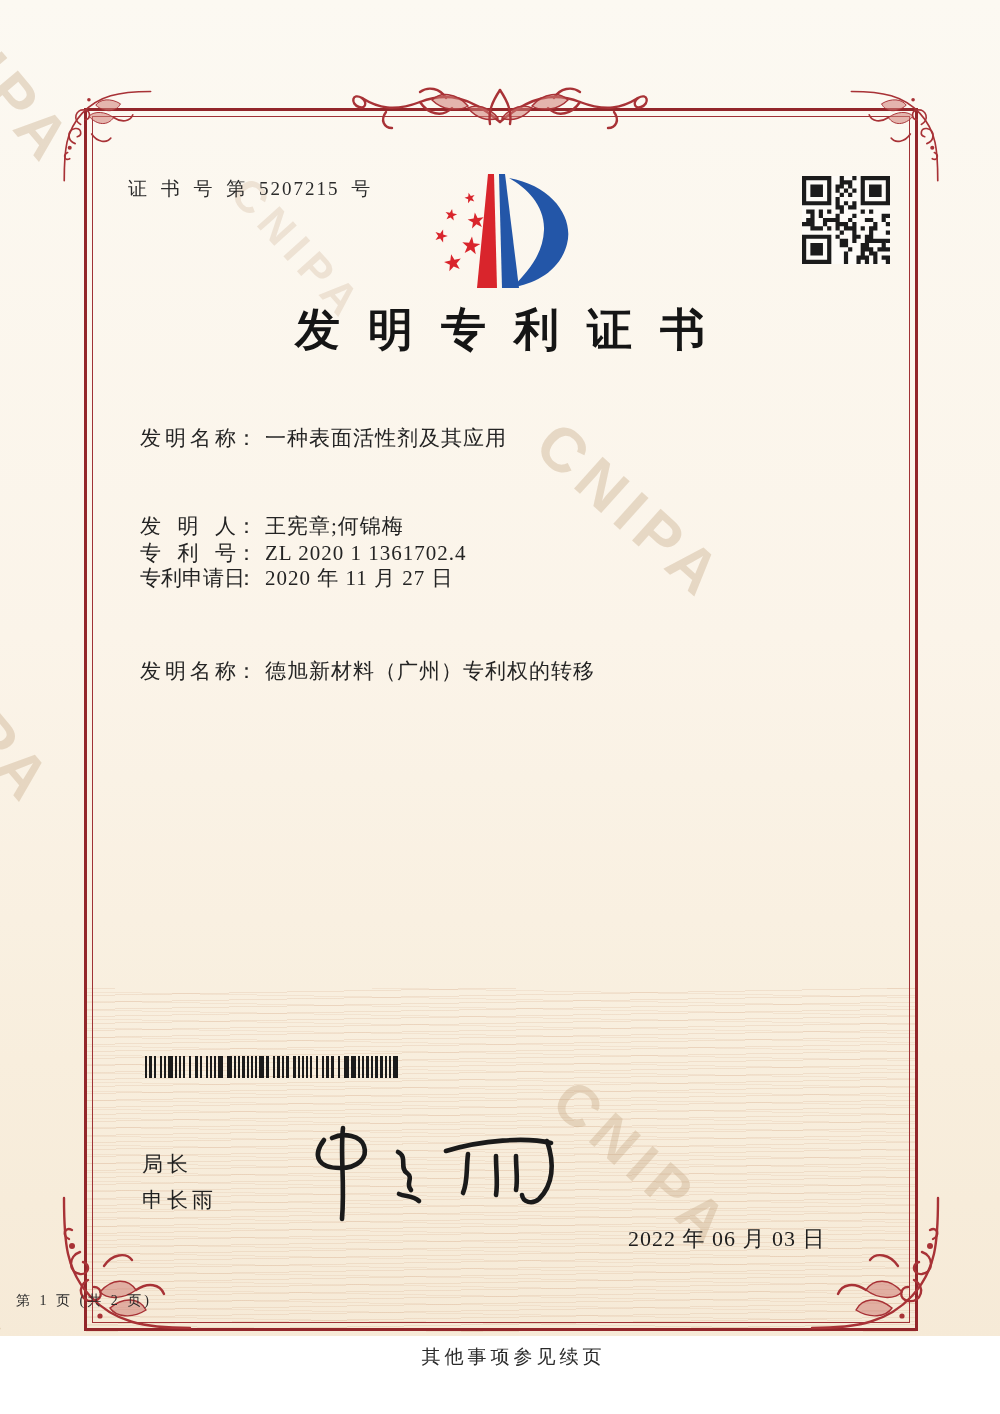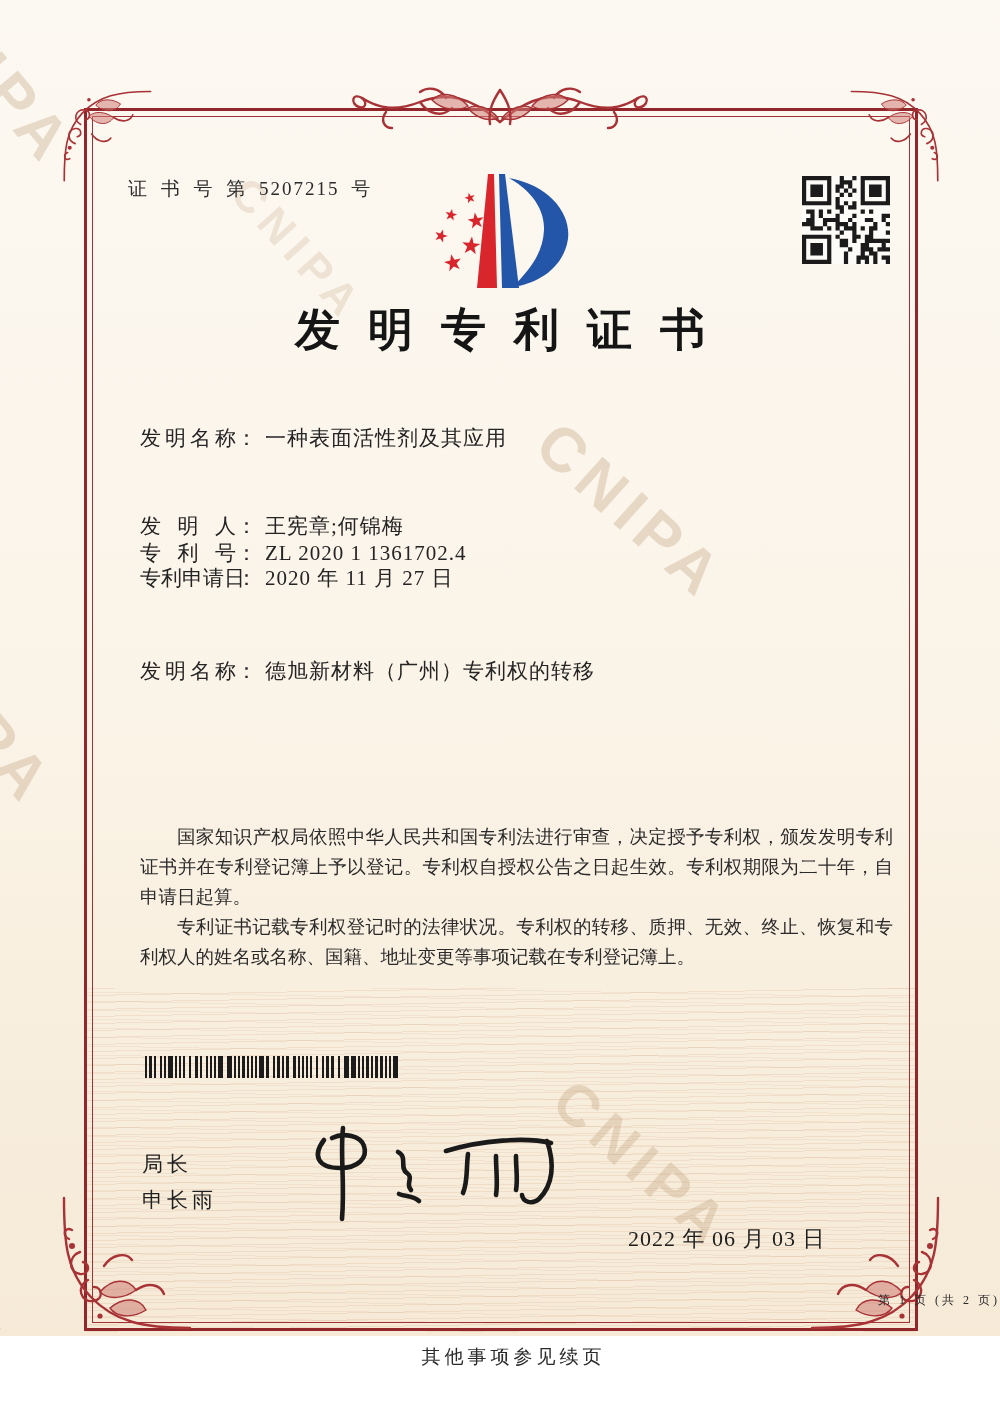--- a/index.html
+++ b/index.html
@@ -47,21 +47,21 @@
     font-size:18.5px; line-height:30px; text-align:justify; color:#2a2a2a;
   }
   .bodytext p{margin:0; text-indent:2em;}
   .barcode{position:absolute; left:145px; top:1056px;}
   .sig-label{
     position:absolute; left:142px; font-family:Liberation Serif, serif;
     font-size:21px; letter-spacing:4px; color:#1f1f1f;
   }
   .signature{position:absolute; left:300px; top:1122px;}
   .issue-date{position:absolute; left:628px; top:1224px; font-size:22px; letter-spacing:1px; color:#1e1e1e;}
-  .page-info{position:absolute; left:16px; right:0; top:1292px; text-align:right; font-size:12px; letter-spacing:3px; color:#2a2a2a;}
+  .page-info{position:absolute; left:16px; right:0; top:1292px; text-align:left; font-size:14px; letter-spacing:3px; color:#2a2a2a;}
   .bottom-strip{position:absolute; left:0; right:0; top:1336px; height:78px; background:#ffffff;}
   .footer-note{position:absolute; left:0; right:0; top:1344px; text-align:center; font-size:19px; letter-spacing:4px; color:#2a2a2a;padding-left:27px;}
   .orn{stroke:#a83236; fill:none; stroke-width:2.4; stroke-linecap:round;}
   .orn-fill{stroke:#a83236; stroke-width:1.4; fill:#cf7d76; fill-opacity:.55;}
 </style>
 </head>
 <body>
 
 <div class="page">
 
@@ -155,24 +155,20 @@
     <span class="flabel">专利号</span><span class="fcolon">：</span><span class="fvalue">ZL 2020 1 1361702.4</span>
   </div>
   <div class="frow" style="top:565px;">
     <span class="flabel">专利申请日</span><span class="fcolon">：</span><span class="fvalue">2020 年 11 月 27 日</span>
   </div>
   <div class="frow" style="top:658px;">
     <span class="flabel">发明名称</span><span class="fcolon">：</span><span class="fvalue">德旭新材料（广州）专利权的转移</span>
   </div>
 
 
-  <div class="bodytext">
-    <p>国家知识产权局依照中华人民共和国专利法进行审查，决定授予专利权，颁发发明专利证书并在专利登记簿上予以登记。专利权自授权公告之日起生效。专利权期限为二十年，自申请日起算。</p>
-    <p>专利证书记载专利权登记时的法律状况。专利权的转移、质押、无效、终止、恢复和专利权人的姓名或名称、国籍、地址变更等事项记载在专利登记簿上。</p>
-  </div>
 
   <svg class="barcode" id="barcode-svg" width="256" height="22" viewBox="0 0 256 22">
     <path fill="#1b1b1b" d="M0,0h2v22h-2zM4,0h3v22h-3zM9,0h2v22h-2zM15,0h2v22h-2zM19,0h2v22h-2zM23,0h5v22h-5zM30,0h2v22h-2zM34,0h2v22h-2zM38,0h2v22h-2zM44,0h2v22h-2zM50,0h3v22h-3zM55,0h2v22h-2zM61,0h2v22h-2zM65,0h2v22h-2zM69,0h2v22h-2zM73,0h5v22h-5zM82,0h5v22h-5zM89,0h2v22h-2zM93,0h2v22h-2zM97,0h3v22h-3zM102,0h2v22h-2zM106,0h2v22h-2zM110,0h2v22h-2zM114,0h5v22h-5zM121,0h3v22h-3zM128,0h2v22h-2zM132,0h3v22h-3zM137,0h2v22h-2zM141,0h3v22h-3zM148,0h3v22h-3zM153,0h2v22h-2zM157,0h2v22h-2zM161,0h2v22h-2zM165,0h2v22h-2zM171,0h2v22h-2zM177,0h2v22h-2zM181,0h3v22h-3zM186,0h3v22h-3zM193,0h2v22h-2zM199,0h5v22h-5zM206,0h5v22h-5zM213,0h2v22h-2zM217,0h2v22h-2zM221,0h3v22h-3zM226,0h2v22h-2zM230,0h3v22h-3zM235,0h3v22h-3zM240,0h2v22h-2zM244,0h2v22h-2zM248,0h5v22h-5z"></path>
   </svg>
 
   <div class="sig-label" style="top:1150px;">局长</div>
   <div class="sig-label" style="top:1186px;">申长雨</div>
 
   <svg class="signature" width="270" height="102" viewBox="0 0 270 102">
     <g stroke="#1a1a1a" stroke-width="4.6" fill="none" stroke-linecap="round" stroke-linejoin="round">

